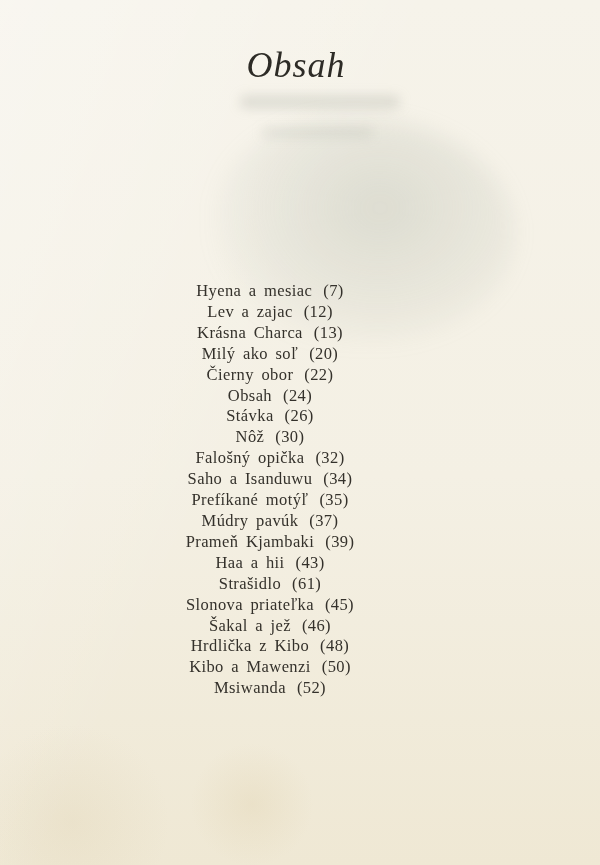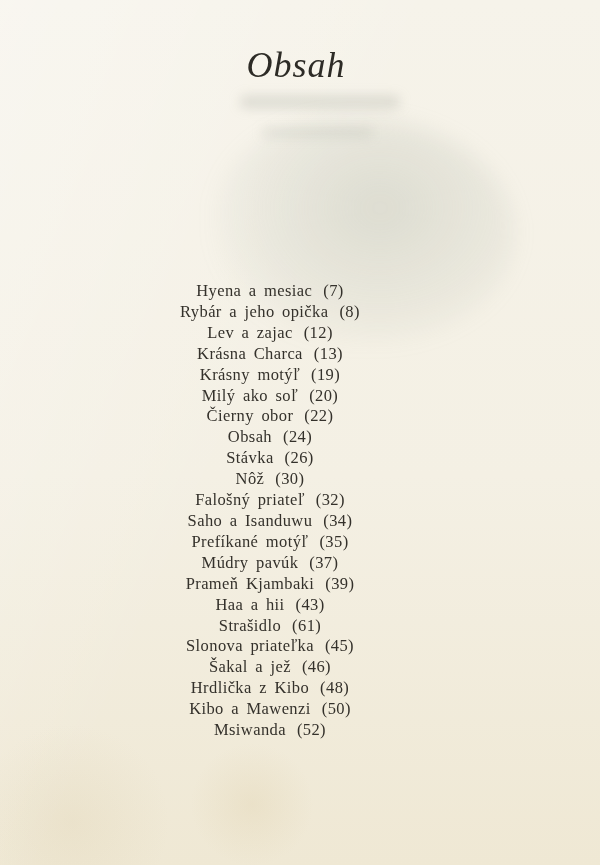--- a/index.html
+++ b/index.html
@@ -88,30 +88,28 @@
 
 <div class="page">
   <div class="ghost-blob"></div>
   <div class="ghost-line"></div>
   <div class="ghost-line2"></div>
 
   <h1 class="title">Obsah</h1>
 
   <div class="toc">
       <div class="toc-entry"><span class="entry-title">Hyena a mesiac</span><span class="entry-page">(7)</span></div>
-      <div class="toc-entry"><span class="entry-title">Rybár a jeho opička</span><span class="entry-page">(8)</span></div>
       <div class="toc-entry"><span class="entry-title">Lev a zajac</span><span class="entry-page">(12)</span></div>
       <div class="toc-entry"><span class="entry-title">Krásna Charca</span><span class="entry-page">(13)</span></div>
-      <div class="toc-entry"><span class="entry-title">Krásny motýľ</span><span class="entry-page">(19)</span></div>
       <div class="toc-entry"><span class="entry-title">Milý ako soľ</span><span class="entry-page">(20)</span></div>
       <div class="toc-entry"><span class="entry-title">Čierny obor</span><span class="entry-page">(22)</span></div>
       <div class="toc-entry"><span class="entry-title">Obsah</span><span class="entry-page">(24)</span></div>
       <div class="toc-entry"><span class="entry-title">Stávka</span><span class="entry-page">(26)</span></div>
       <div class="toc-entry"><span class="entry-title">Nôž</span><span class="entry-page">(30)</span></div>
-      <div class="toc-entry"><span class="entry-title">Falošný priateľ</span><span class="entry-page">(32)</span></div>
+      <div class="toc-entry"><span class="entry-title">Falošný opička</span><span class="entry-page">(32)</span></div>
       <div class="toc-entry"><span class="entry-title">Saho a Isanduwu</span><span class="entry-page">(34)</span></div>
       <div class="toc-entry"><span class="entry-title">Prefíkané motýľ</span><span class="entry-page">(35)</span></div>
       <div class="toc-entry"><span class="entry-title">Múdry pavúk</span><span class="entry-page">(37)</span></div>
       <div class="toc-entry"><span class="entry-title">Prameň Kjambaki</span><span class="entry-page">(39)</span></div>
       <div class="toc-entry"><span class="entry-title">Haa a hii</span><span class="entry-page">(43)</span></div>
       <div class="toc-entry"><span class="entry-title">Strašidlo</span><span class="entry-page">(61)</span></div>
       <div class="toc-entry"><span class="entry-title">Slonova priateľka</span><span class="entry-page">(45)</span></div>
       <div class="toc-entry"><span class="entry-title">Šakal a jež</span><span class="entry-page">(46)</span></div>
       <div class="toc-entry"><span class="entry-title">Hrdlička z Kibo</span><span class="entry-page">(48)</span></div>
       <div class="toc-entry"><span class="entry-title">Kibo a Mawenzi</span><span class="entry-page">(50)</span></div>

